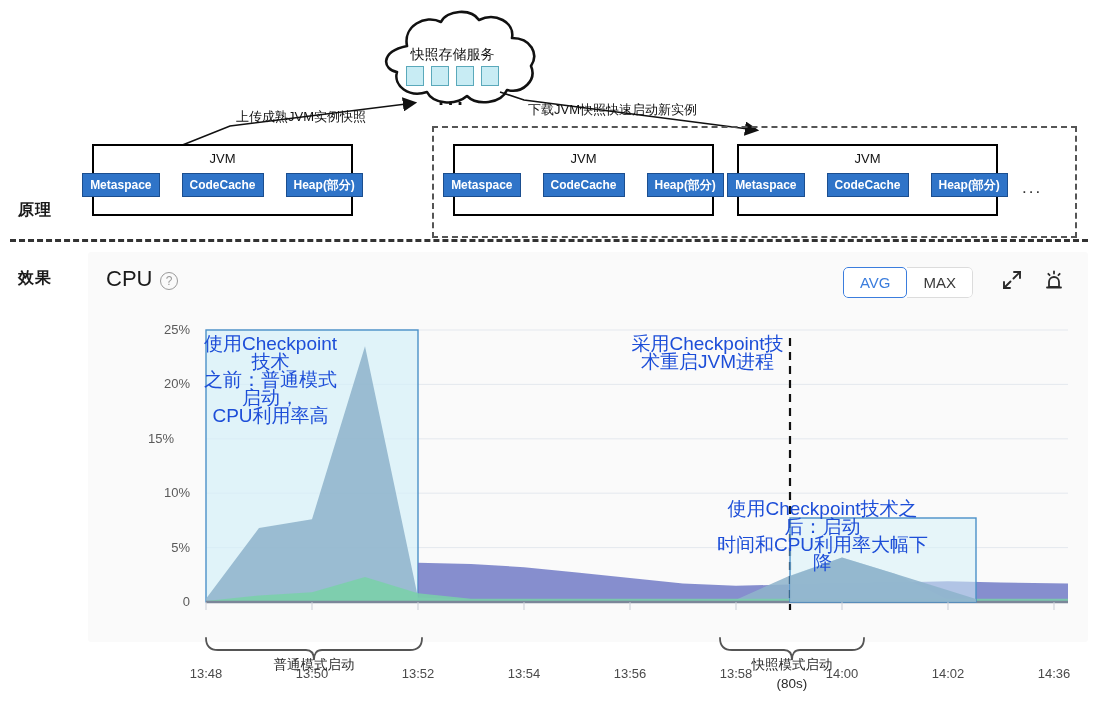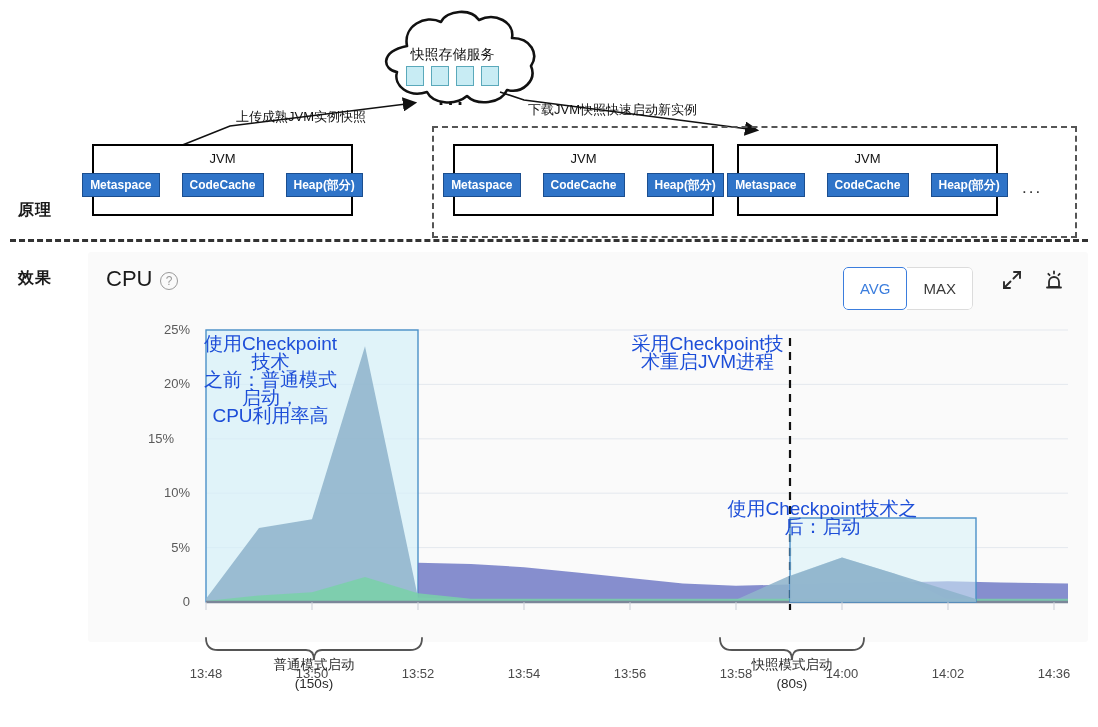--- a/index.html
+++ b/index.html
@@ -121,21 +121,21 @@
     width: 18px; height: 18px; border: 1.4px solid #9a9a9a;
     border-radius: 50%; color: #9a9a9a; font-size: 12px;
     text-align: center; line-height: 16px; cursor: pointer;
   }
   #agg-toggle {
     position: absolute; right: 115px; top: 15px;
     display: flex; border-radius: 5px; overflow: hidden;
     background: #fff;
   }
   .agg-btn {
-    font-size: 15px; padding: 12px 16px; cursor: pointer;
+    font-size: 15px; padding: 6px 16px; cursor: pointer;
     background: #fff; color: #3a3a3a; border: 1px solid #dcdcdc;
   }
   .agg-btn.active {
     color: #3b7ddd; border: 1px solid #3b7ddd; border-radius: 5px;
     position: relative; z-index: 2;
   }
   .agg-btn:not(.active) { border-left: none; border-radius: 0 5px 5px 0; }
   .hdr-icon {
     position: absolute; top: 16px; width: 24px; height: 24px; cursor: pointer;
   }
@@ -345,29 +345,29 @@
     <div>CPU利用率高</div>
   </div>
 
   <div class="anno" id="anno-restart">
     <div>采用Checkpoint技</div>
     <div>术重启JVM进程</div>
   </div>
 
   <div class="anno" id="anno-after">
     <div>使用Checkpoint技术之后：启动</div>
+    <div>时间和CPU利用率大幅下降</div>
   </div>
 
   <svg id="braces-svg">
     <path d="M206 2 Q206 14 218 14 L306 14 Q314 14 314 24 Q314 14 322 14 L410 14 Q422 14 422 2" fill="none" stroke="#555" stroke-width="1.8" stroke-linecap="round"></path>
     <path d="M720 2 Q720 14 732 14 L784 14 Q792 14 792 24 Q792 14 800 14 L852 14 Q864 14 864 2" fill="none" stroke="#555" stroke-width="1.8" stroke-linecap="round"></path>
   </svg>
 
   <div class="brace-label" id="brace-label-1">
     <div>普通模式启动</div>
-    <div>(150s)</div>
   </div>
   <div class="brace-label" id="brace-label-2">
     <div>快照模式启动</div>
     <div>(80s)</div>
   </div>
 
 </div>
 
 </body></html>

